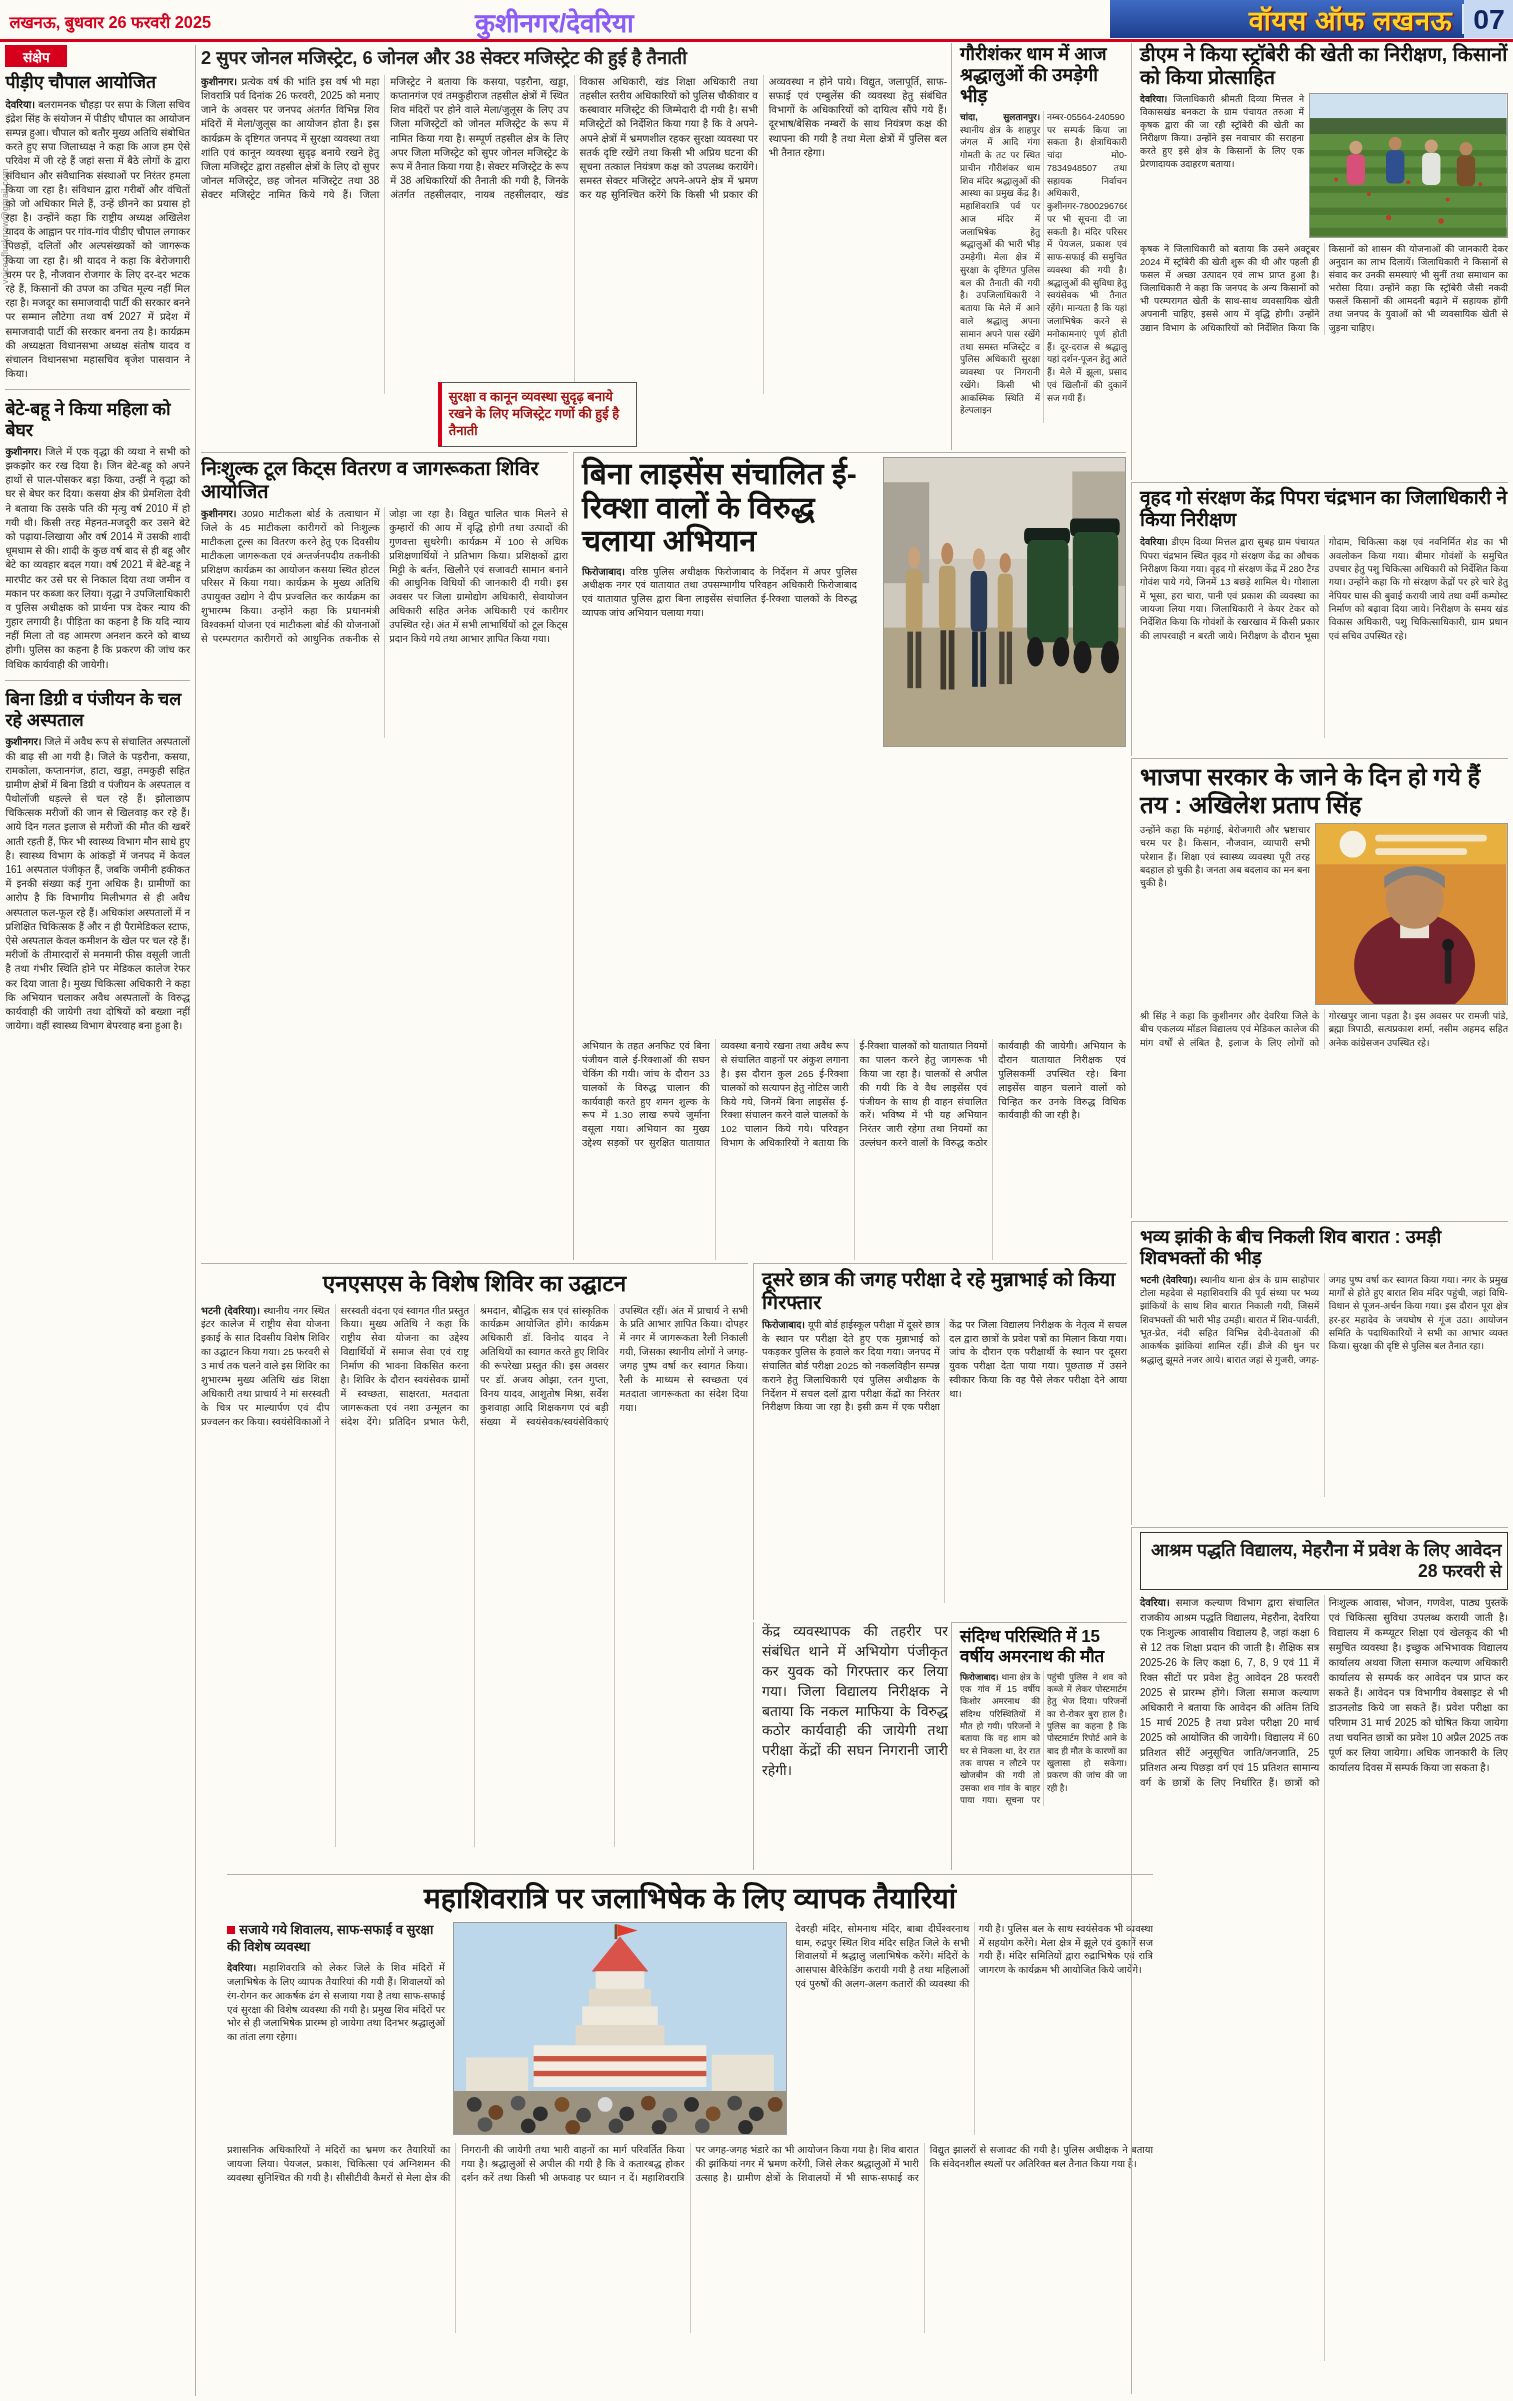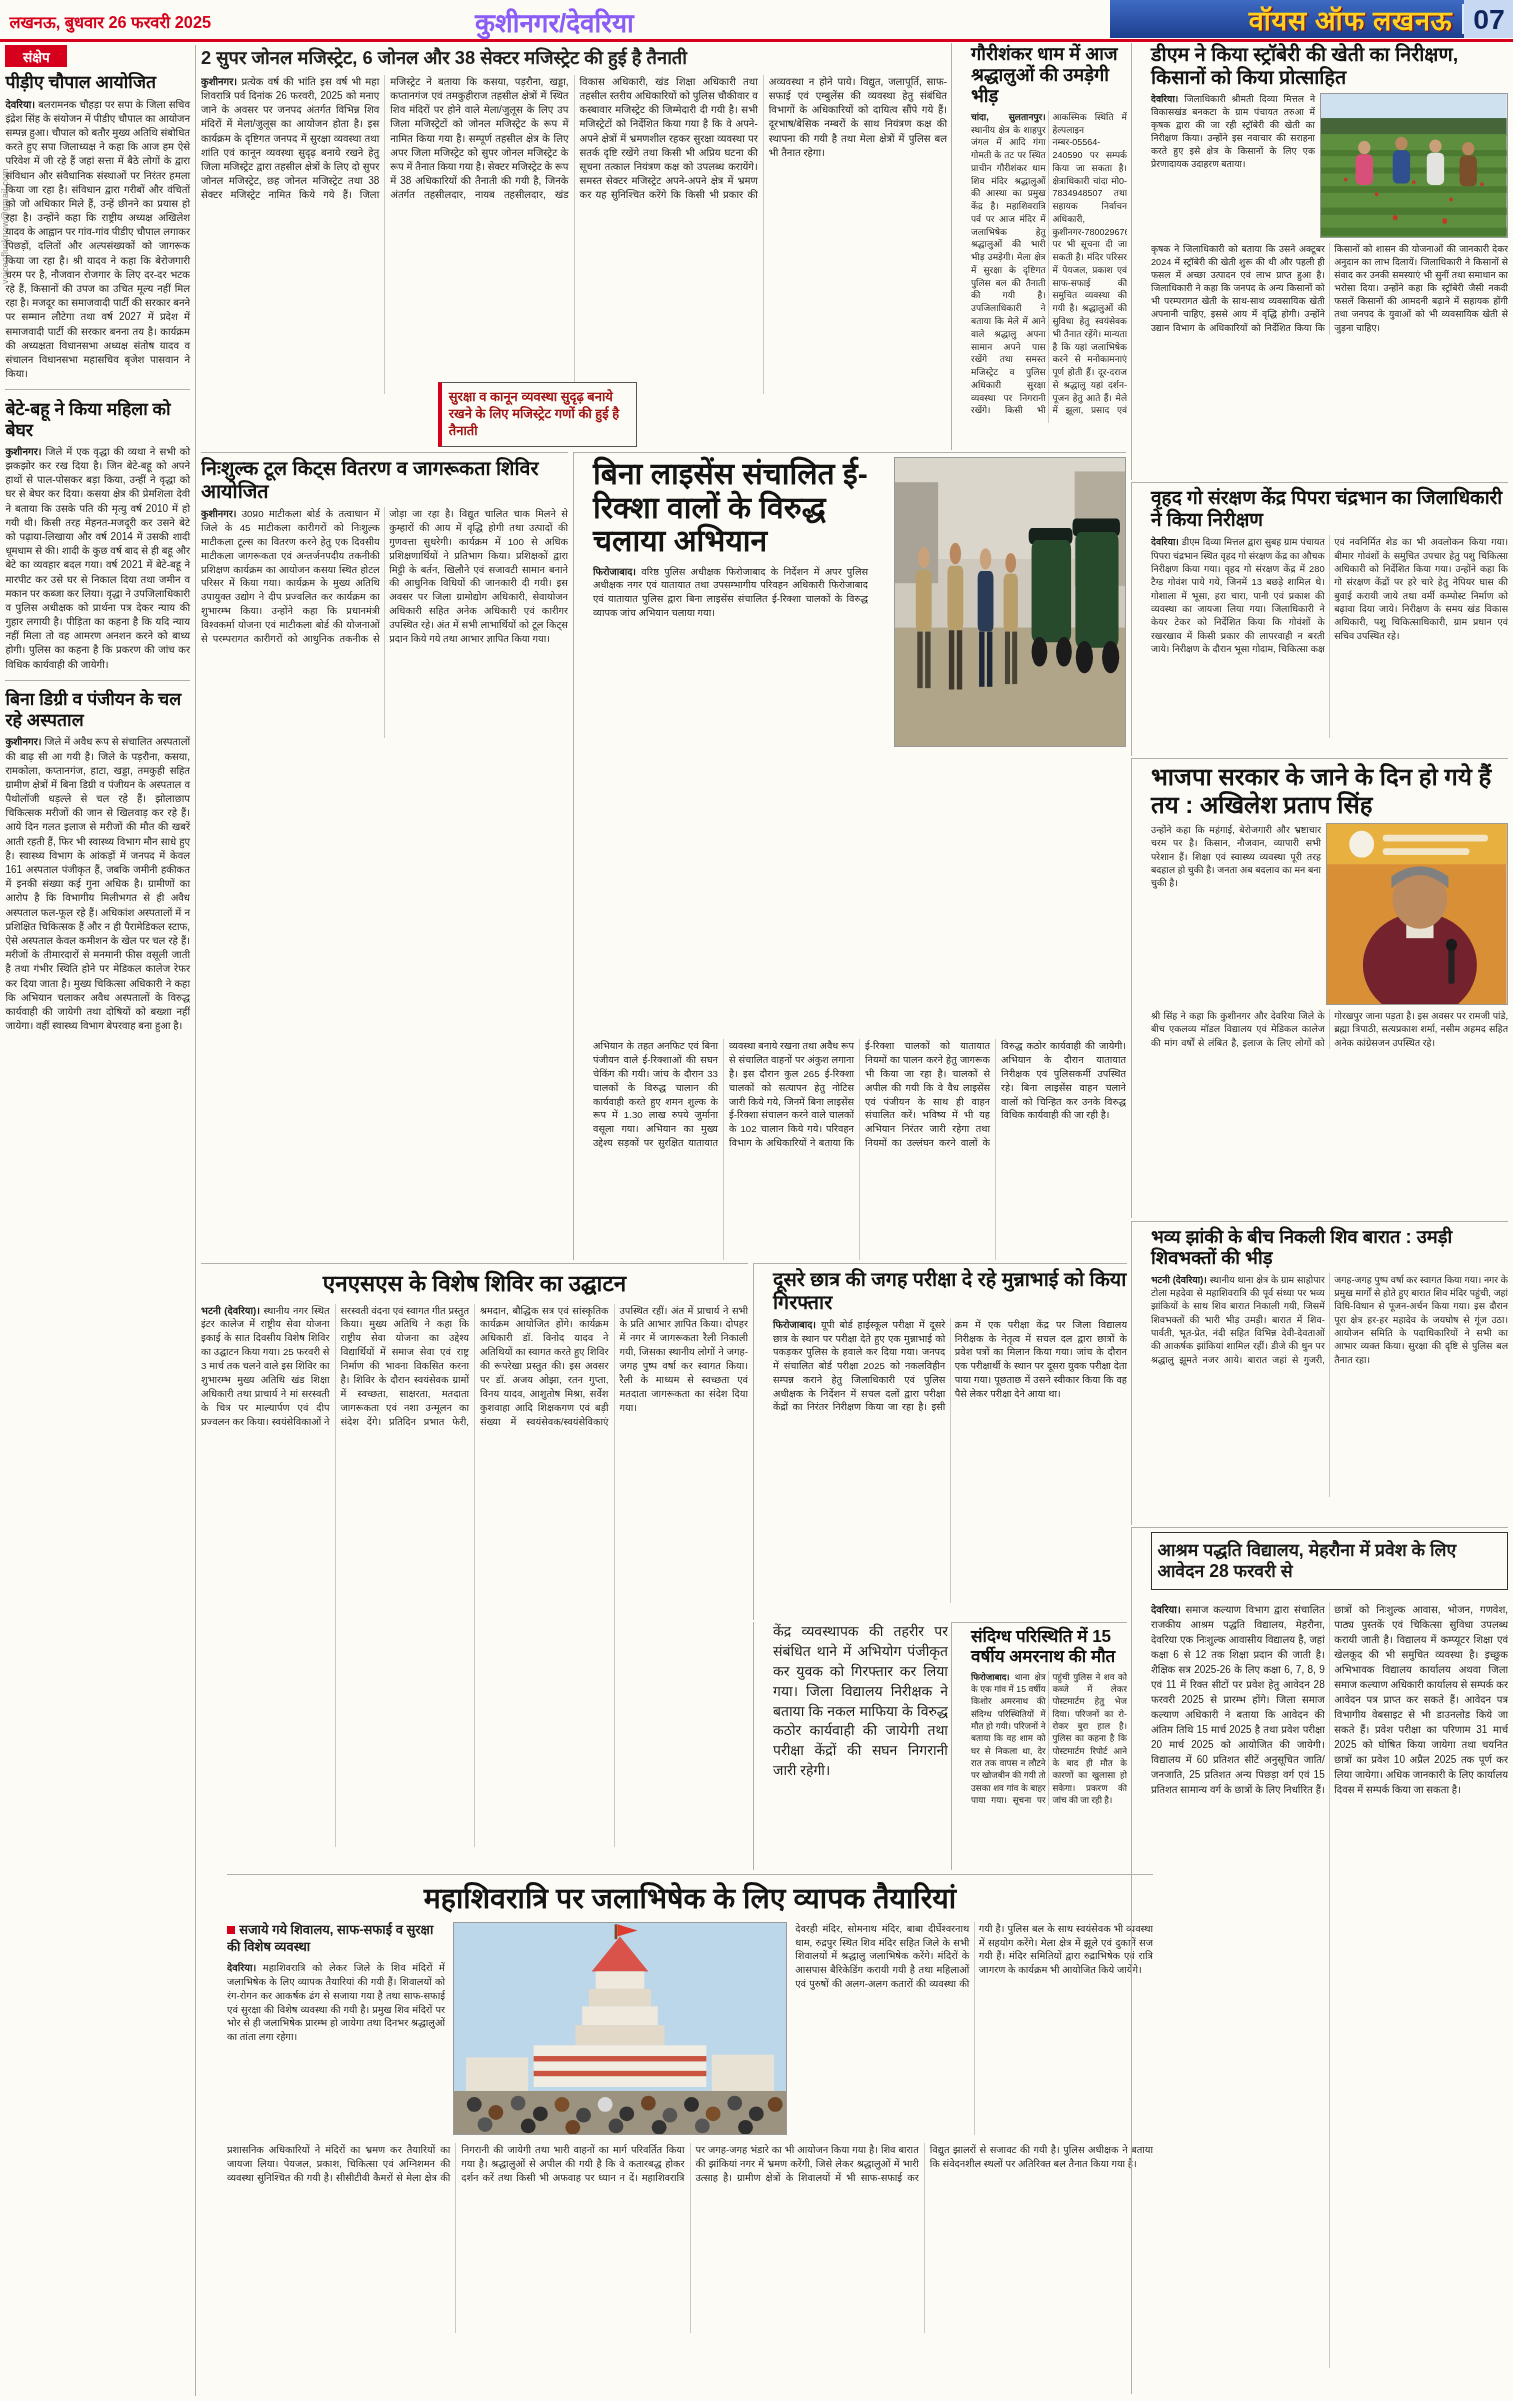--- a/index.html
+++ b/index.html
@@ -22,21 +22,21 @@
 
   
   .art { position:absolute; overflow:hidden; }
   .hl { font-weight:800; color:#141414; line-height:1.16; margin:0 0 4.1px 0; }
   .body { text-align:justify; color:#1e1e1e; line-height:1.42; }
   .dl { font-weight:700; }
   .cols2 { column-count:2; column-gap:9.5px; column-rule:0.7px solid #cfcac0; }
   .cols4 { column-count:4; column-gap:11px; column-rule:0.7px solid #cfcac0; }
   .bt { border-top:0.7px solid #b3afa6; }
   .bl { border-left:0.7px solid #b3afa6; }
-  .pad-l { padding-left:19px; }
+  .pad-l { padding-left:8px; }
   .pad-t { padding-top:4.1px; }
   .divider { border-top:0.7px solid #b3afa6; margin:8.1px 0; }
 
   
   .leftcol { position:absolute; left:5.4px; top:45px; width:191px; height:2351px;
              border-right:0.7px solid #b3afa6; padding-right:5.4px; }
   .brief-box { width:62px; height:22px; background:#d6001c; color:#fff; font-size:13.6px; font-weight:800;
                display:flex; align-items:center; justify-content:center; margin-bottom:5.4px; }
   .vmail { position:absolute; left:0; top:81px; width:12.2px; height:203px;
            writing-mode:vertical-rl; transform:rotate(180deg);
@@ -109,22 +109,22 @@
   #bjp .row { display:flex; gap:5.4px; margin:4.1px 0; }
   #bjp .cell { width:170px; font-size:9.4px; text-align:justify; line-height:1.42; }
   #bjp .photo { flex:1; height:182px; border:0.7px solid #999; }
   #bjp .body3 { font-size:9.4px; }
 
   #barat { left:1131px; top:1221px; width:377px; height:304px; }
   #barat .hl { font-size:18.3px; }
   #barat .body { font-size:9.4px; height:224px; }
 
   #ashram { left:1131px; top:1527px; width:377px; height:867px; }
-  #ashram .hbox { border:1.4px solid #333; padding:6.8px 5.4px; text-align:left; font-size:17.6px; font-weight:800;
-                  line-height:1.2; margin-bottom:12px; }
+  #ashram .hbox { border:1.4px solid #333; padding:6.8px 5.4px; text-align:right; font-size:17.6px; font-weight:800;
+                  line-height:1.2; margin-bottom:5px; }
   #ashram .body { font-size:10px; line-height:1.5; height:766px; }
 
   .leftcol .hl-sm { font-size:17.6px; font-weight:800; line-height:1.2; margin:1.4px 0 4.1px 0; }
   .leftcol .body { font-size:10px; }
 
   .photo svg { width:100%; height:100%; display:block; }
 </style>
 </head>
 <body>
 

